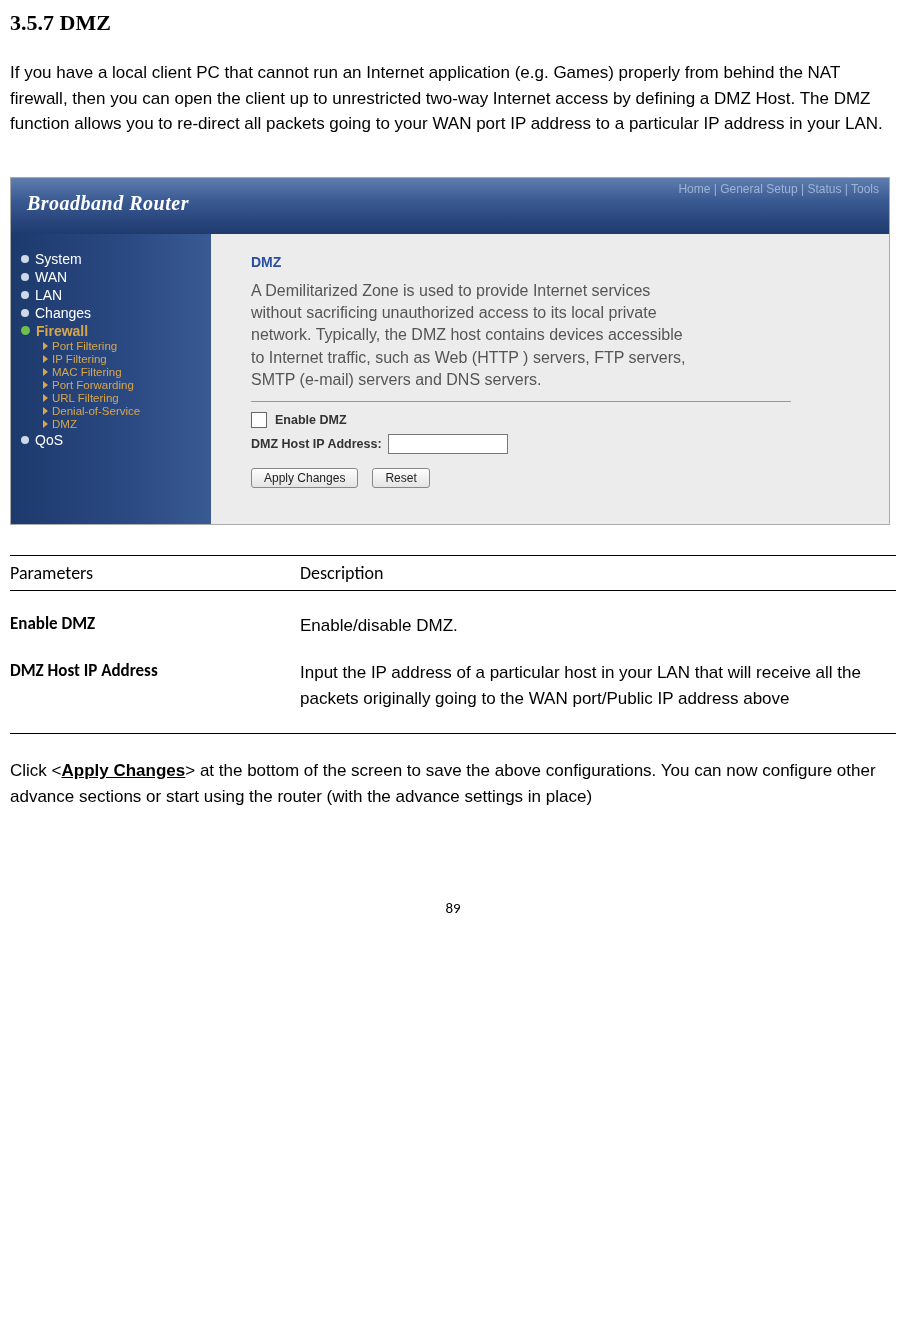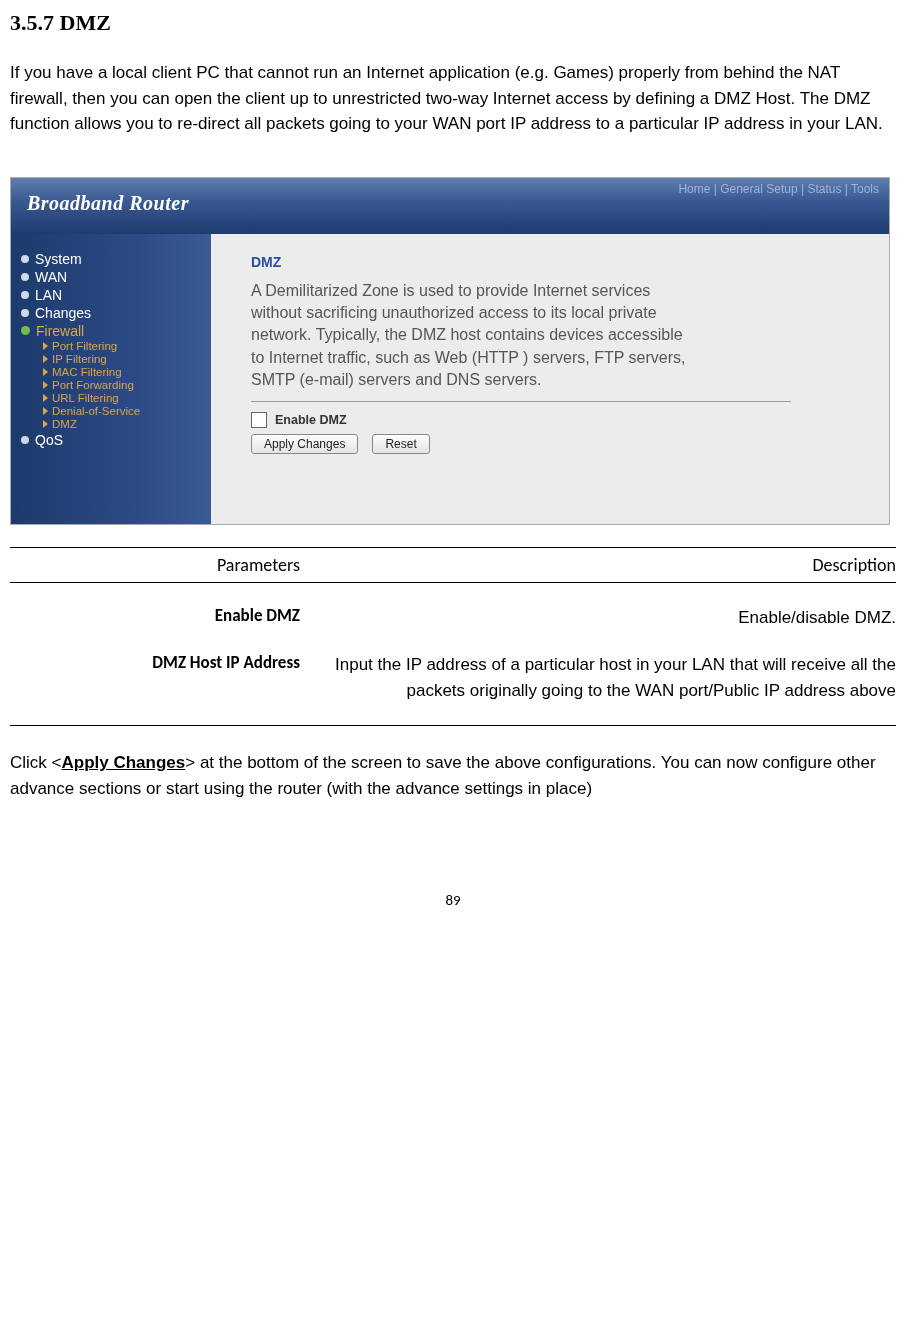--- a/index.html
+++ b/index.html
@@ -20,21 +20,21 @@
   .intro-para {
     font-size: 17px;
     line-height: 1.5;
     margin-bottom: 40px;
   }
   
   .router-shot {
     width: 880px;
     border: 1px solid #aaa;
     background: #bef264;
-    margin-bottom: 22px;
+    margin-bottom: 30px;
   }
   .router-header {
     background: linear-gradient(to bottom, #5f7eae 0%, #3a5a93 40%, #1e3a6e 100%);
     color: #fff;
     height: 56px;
     position: relative;
   }
   .router-title {
     position: absolute;
     left: 16px;
@@ -72,21 +72,21 @@
   }
   .nav-item .bullet {
     width: 8px; height: 8px; border-radius: 50%;
     background: #cfd8e8;
     flex-shrink: 0;
   }
   .nav-item.active .bullet {
     background: #6fbf4a;
     width: 9px; height: 9px;
   }
-  .nav-item.active { color: #d8a64a; font-weight: normal; }
+  .nav-item.active { color: #d8a64a; font-weight: bold; }
   .sub-list {
     margin-left: 22px;
     font-size: 11.5px;
     color: #d8a64a;
   }
   .sub-item {
     display: flex;
     align-items: center;
     gap: 4px;
     padding: 0.5px 0;
@@ -151,21 +151,21 @@
   .btn-row { display: flex; gap: 14px; }
   .router-btn {
     background: linear-gradient(to bottom, #fdfdfd, #e4e4e4);
     border: 1px solid #888;
     border-radius: 3px;
     font-size: 12px;
     padding: 2px 12px;
     color: #222;
   }
   
-  .param-section { margin-top: 8px; text-align: right; }
+  .param-section { margin-top: 8px; }
   .param-header-row {
     display: flex;
     border-top: 1px solid #000;
     border-bottom: 1px solid #000;
     padding: 6px 0;
     margin-bottom: 22px;
   }
   .param-col1 { width: 290px; font-family: Calibri, Arial, sans-serif; font-size: 18px; }
   .param-col2 { flex: 1; font-family: Calibri, Arial, sans-serif; font-size: 18px; }
   .param-row {
@@ -259,20 +259,24 @@
       </div>
     </div>
     <div class="router-content">
       <div class="content-heading">DMZ</div>
       <div class="content-desc">A Demilitarized Zone is used to provide Internet services without sacrificing unauthorized access to its local private network. Typically, the DMZ host contains devices accessible to Internet traffic, such as Web (HTTP ) servers, FTP servers, SMTP (e-mail) servers and DNS servers.</div>
       <hr class="content-hr">
       <div class="checkbox-row">
         <div class="fake-checkbox"></div>
         <span class="checkbox-label">Enable DMZ</span>
       </div>
+      <div class="ip-row">
+        <span>DMZ Host IP Address:</span>
+        <div class="ip-input"></div>
+      </div>
       <div class="btn-row">
         <button class="router-btn">Apply Changes</button>
         <button class="router-btn">Reset</button>
       </div>
     </div>
   </div>
 </div>
 
 <div class="param-section">
   <div class="param-header-row">

